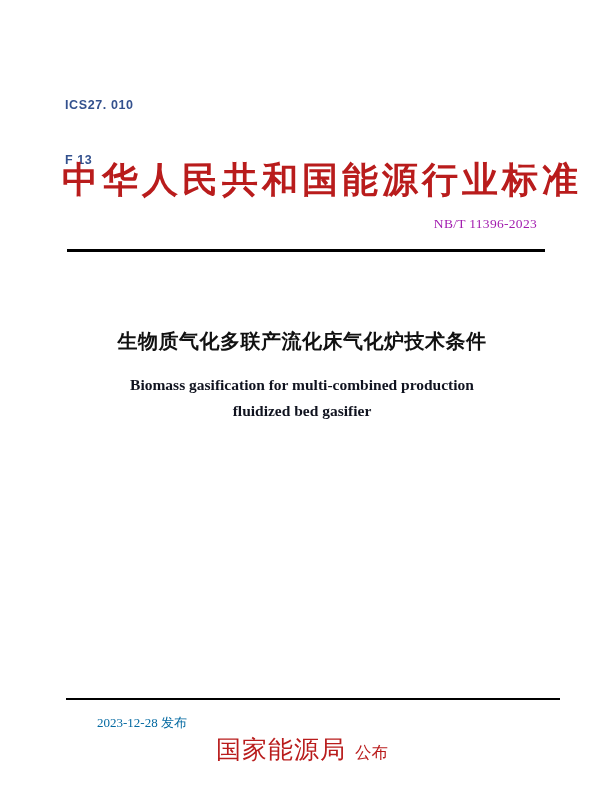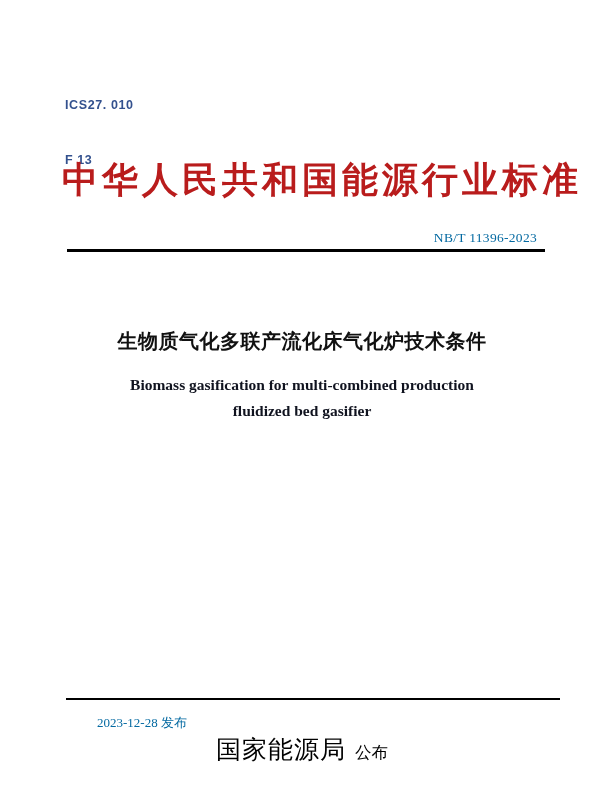--- a/index.html
+++ b/index.html
@@ -52,23 +52,22 @@
     letter-spacing: 4px;
     color: #b91c1c;
     white-space: nowrap;
   }
   .std-no {
     position: absolute;
     top: 216px;
     right: 67px;
     font-family: "Liberation Serif", "DejaVu Serif", serif;
     font-size: 13.5px;
-    color: #0369a1;
+    color: #a21caf;
     letter-spacing: 0.3px;
-    margin-top: 14px;
   }
   .rule {
     position: absolute;
     background: #000000;
   }
   .rule-top {
     left: 67px;
     top: 249px;
     width: 478px;
     height: 2.5px;
@@ -116,21 +115,21 @@
   .date-impl  { right: 34px; }
   .publisher-row {
     position: absolute;
     left: 0;
     top: 733px;
     width: 604px;
     display: flex;
     justify-content: center;
     align-items: baseline;
     gap: 9px;
-    color: #000000;
+    color: #b91c1c;
   }
   .publisher-name {
     font-family: "Liberation Sans", "DejaVu Sans", sans-serif;
     font-weight: normal;
     font-size: 25px;
     letter-spacing: 1px;
     white-space: nowrap;
   }
   .publisher-label {
     font-family: "Liberation Sans", "DejaVu Sans", sans-serif;

